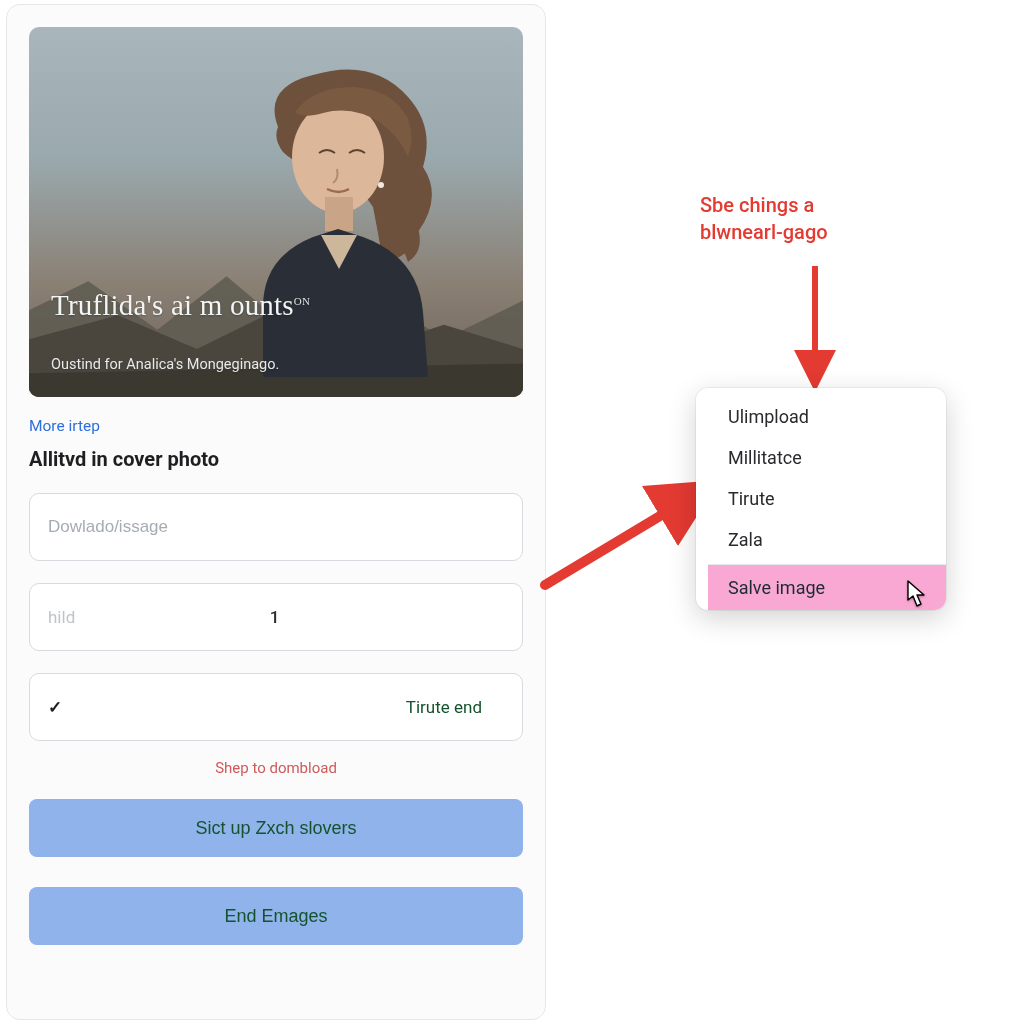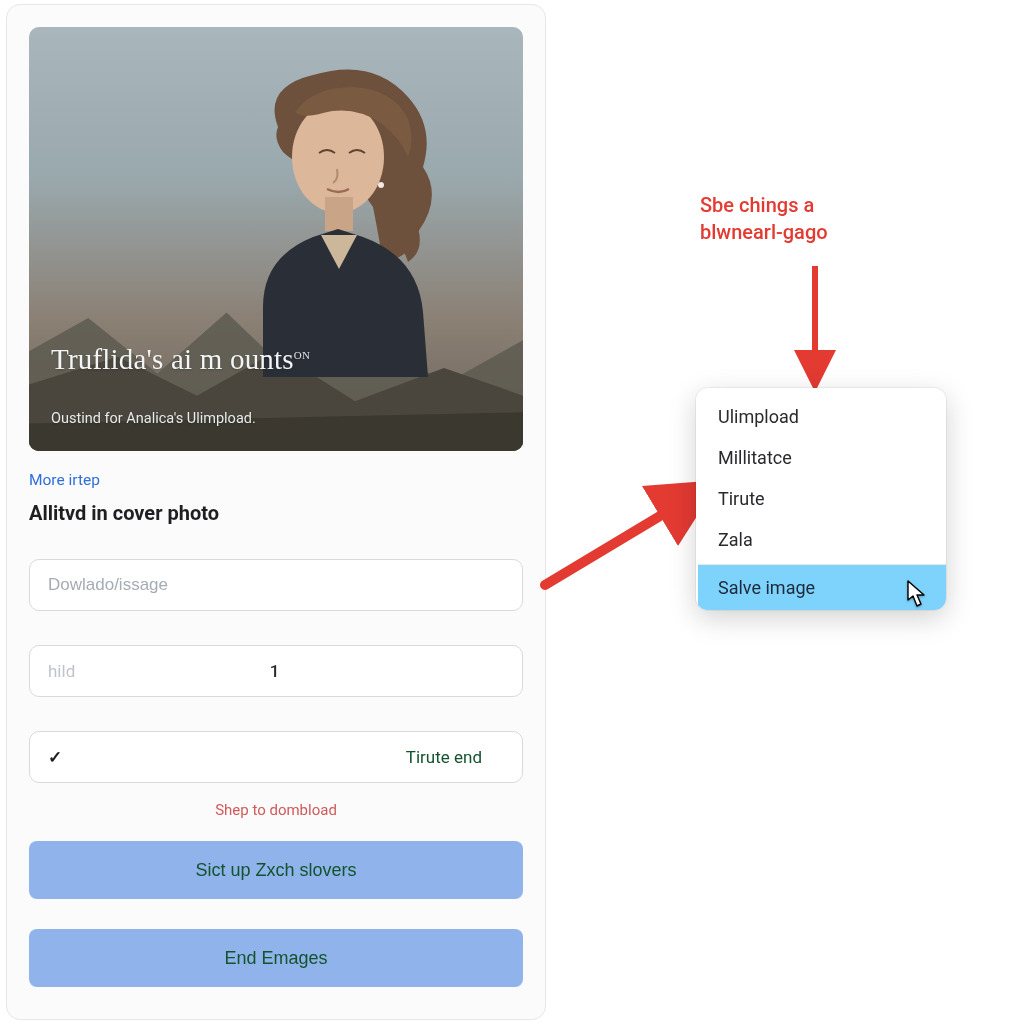--- a/index.html
+++ b/index.html
@@ -16,21 +16,21 @@
     height: 1016px;
     background: #fbfbfc;
     border: 1px solid #e6e7ea;
     border-radius: 14px;
     padding: 22px 22px 22px 22px;
   }
 
   .cover {
     position: relative;
     width: 100%;
-    height: 424px;
+    height: 370px;
     border-radius: 10px;
     overflow: hidden;
     background: linear-gradient(to bottom, #a9b6bb 0%, #9aa9ae 35%, #8a7f73 70%, #6b6157 100%);
   }
   .cover .mountains {
     position: absolute; left:0; right:0; bottom:0; height:55%;
   }
   .cover .mountains svg { width:100%; height:100%; display:block; }
   .cover .person {
     position: absolute;
@@ -74,26 +74,26 @@
   }
 
   .section-title {
     margin-top: 12px;
     font-size: 20px;
     font-weight: 700;
     color: #1f1f22;
   }
 
   .field, .field-split, .check-row {
-    margin-top: 34px;
+    margin-top: 22px;
     width: 100%;
     background: #ffffff;
     border: 1px solid #d8dadf;
     border-radius: 10px;
-    height: 52px;
+    height: 68px;
     display: flex;
     align-items: center;
     font-size: 17px;
     color: #1f1f22;
   }
   .field { padding: 0 18px; justify-content: space-between; color:#9aa0a8; }
   .field input {
     border: none; outline: none; width: 100%; font-size: 17px; color:#1f1f22; background:transparent;
   }
   .field input::placeholder { color: #a6acb4; }
@@ -141,32 +141,32 @@
 
   
   .menu {
     position: absolute;
     left: 696px;
     top: 388px;
     width: 250px;
     background: #ffffff;
     border-radius: 12px;
     box-shadow: 0 8px 28px rgba(0,0,0,0.18), 0 0 0 1px rgba(0,0,0,0.05);
-    padding: 8px 0 0 2px;
+    padding: 8px 0 0 12px;
     overflow: hidden;
   }
   .menu-item {
     padding: 10px 20px;
     font-size: 18px;
     color: #2a2a2e;
     cursor: default;
   }
   .menu-sep { height:1px; background:#e7e8ea; margin: 4px 0 0 0; }
   .menu-item.hover {
-    background: #7dd3fc;
+    background: #f9a8d4;
     color: #1e2a3a;
     position: relative;
     padding-top: 12px; padding-bottom: 12px;
   }
 
   .cursor {
     position: absolute;
     left: 906px;
     top: 580px;
     width: 22px; height: 28px;
@@ -215,21 +215,21 @@
           <path d="M124 132 q12 6 22 0" stroke="#9c6a57" stroke-width="2.5" fill="none"></path>
         </svg>
       </div>
 
       <div class="cover-text">
         <div class="cover-title">
           <span>Truflida's ai m ounts</span><sup>ON</sup>
         </div>
         <div class="cover-sub">
           <br>
-          <span>Oustind for Analica's Ulimpload.</span>
+          <span>Oustind for Analica's Mongeginago.</span>
         </div>
       </div>
     </div>
 
     <a href="#" class="more-link">More irtep</a>
 
     <div class="section-title">Allitvd in cover photo</div>
 
     <div class="field">
       <input type="text" placeholder="Dowlado/issage" style="">

